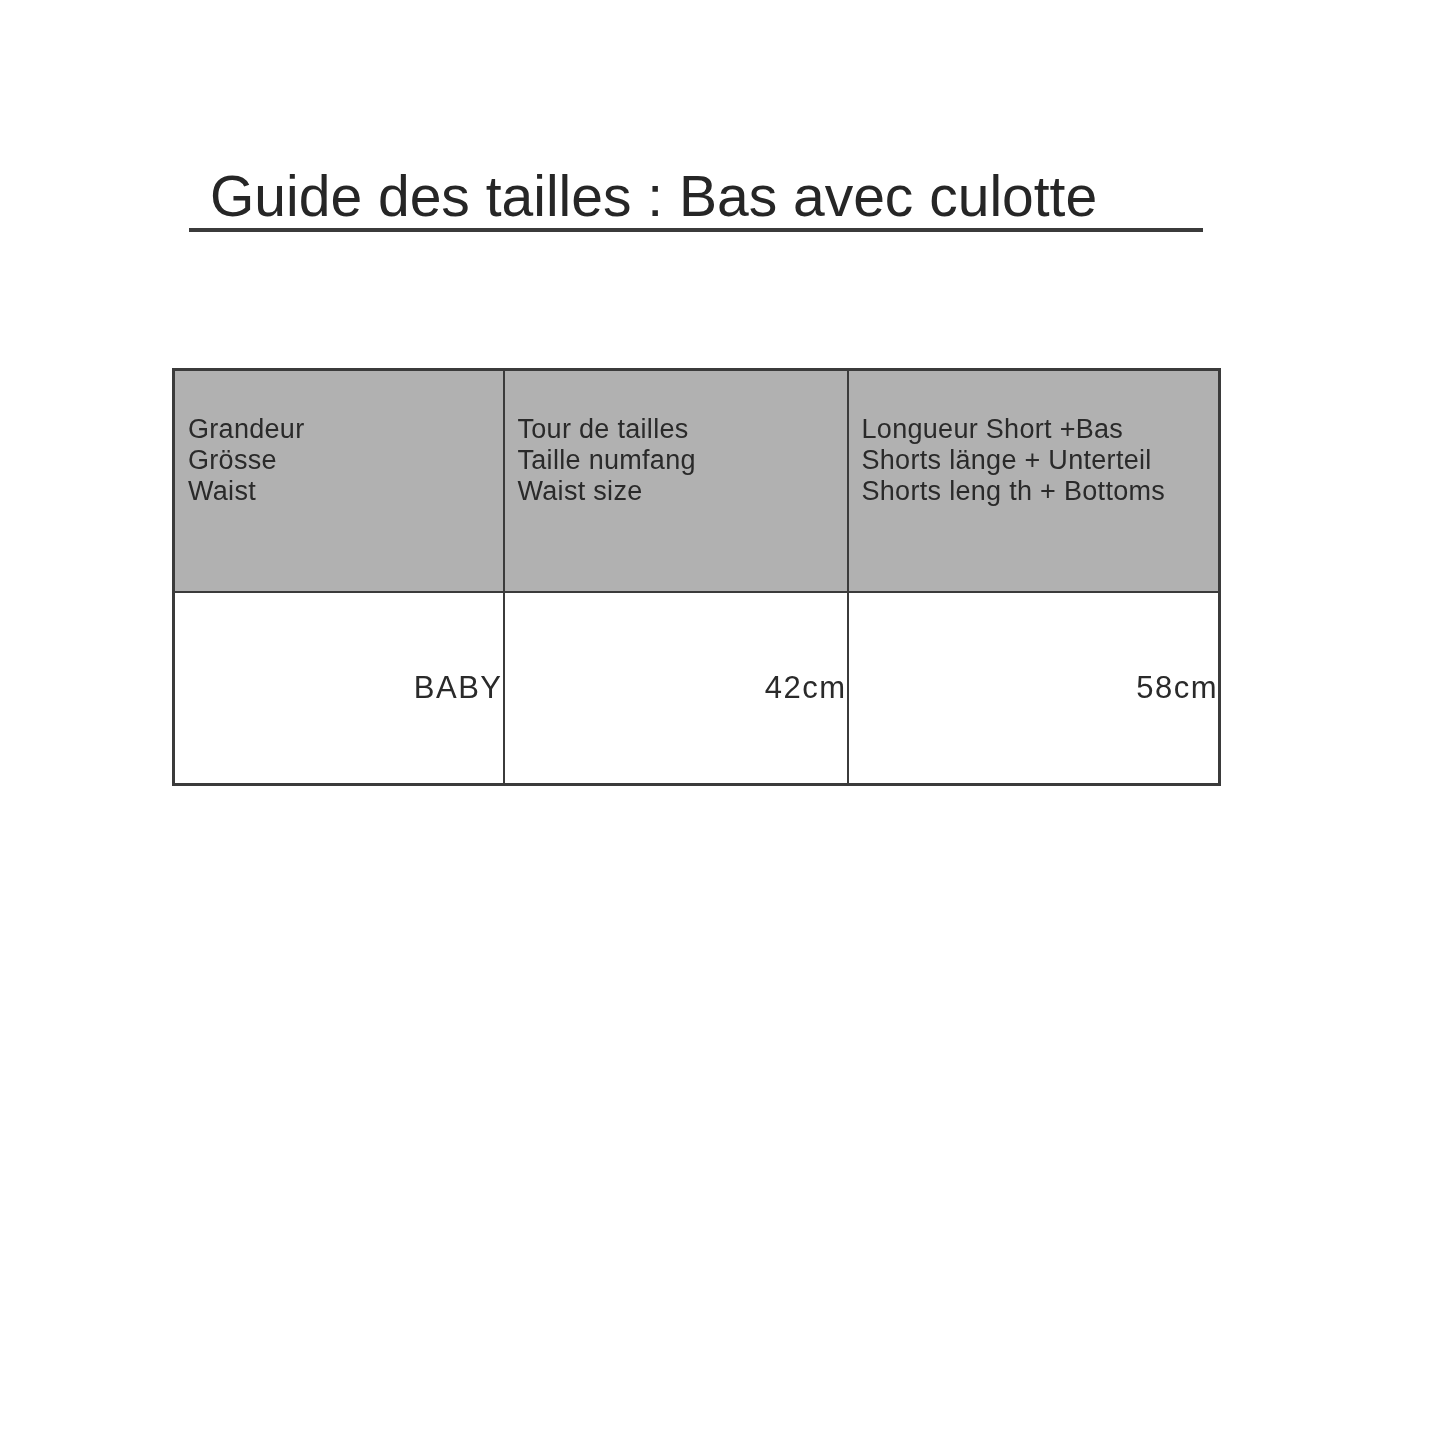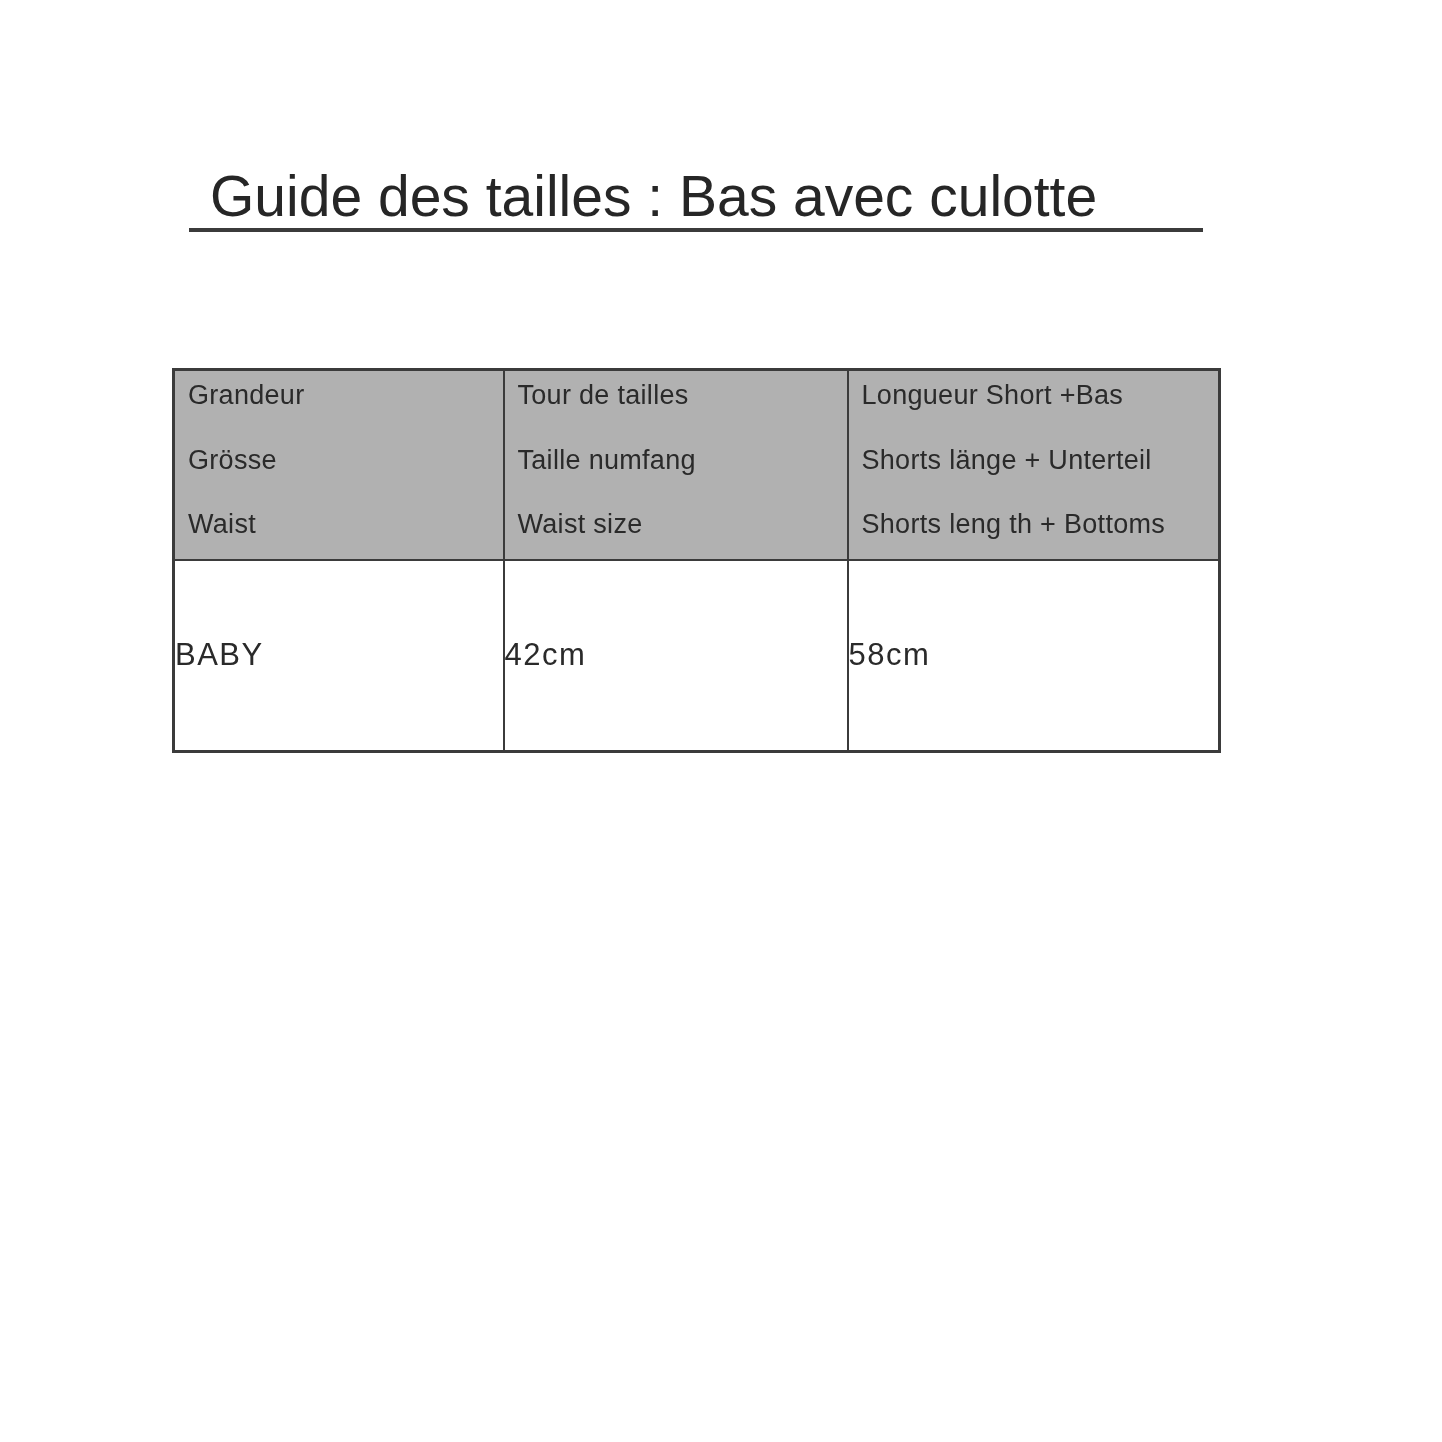--- a/index.html
+++ b/index.html
@@ -58,32 +58,32 @@
     background: var(--header-bg, #b1b1b1);
     vertical-align: top;
     font-weight: 400;
     text-align: left;
   }
   .hstack {
     box-sizing: border-box;
     height: 186px;
     display: flex;
     flex-direction: column;
-    justify-content: space-between;
     padding: 9px 4px 17px 13px;
     font-size: 27px;
     letter-spacing: 0.3px;
     color: #2a2a2a;
     white-space: nowrap;
+    margin-top: 34px;
   }
   tbody tr {
     height: 192px;
   }
   tbody td {
-    text-align: left;
+    text-align: right;
     vertical-align: middle;
     font-size: 31px;
     letter-spacing: 1.5px;
     color: #2a2a2a;
   }
   tr.row-white td { background: var(--row-bg-white, #ffffff); }
   tr.row-gray  td { background: var(--row-bg-gray, #e9e9e9); }
 </style>
 </head>
 <body>

